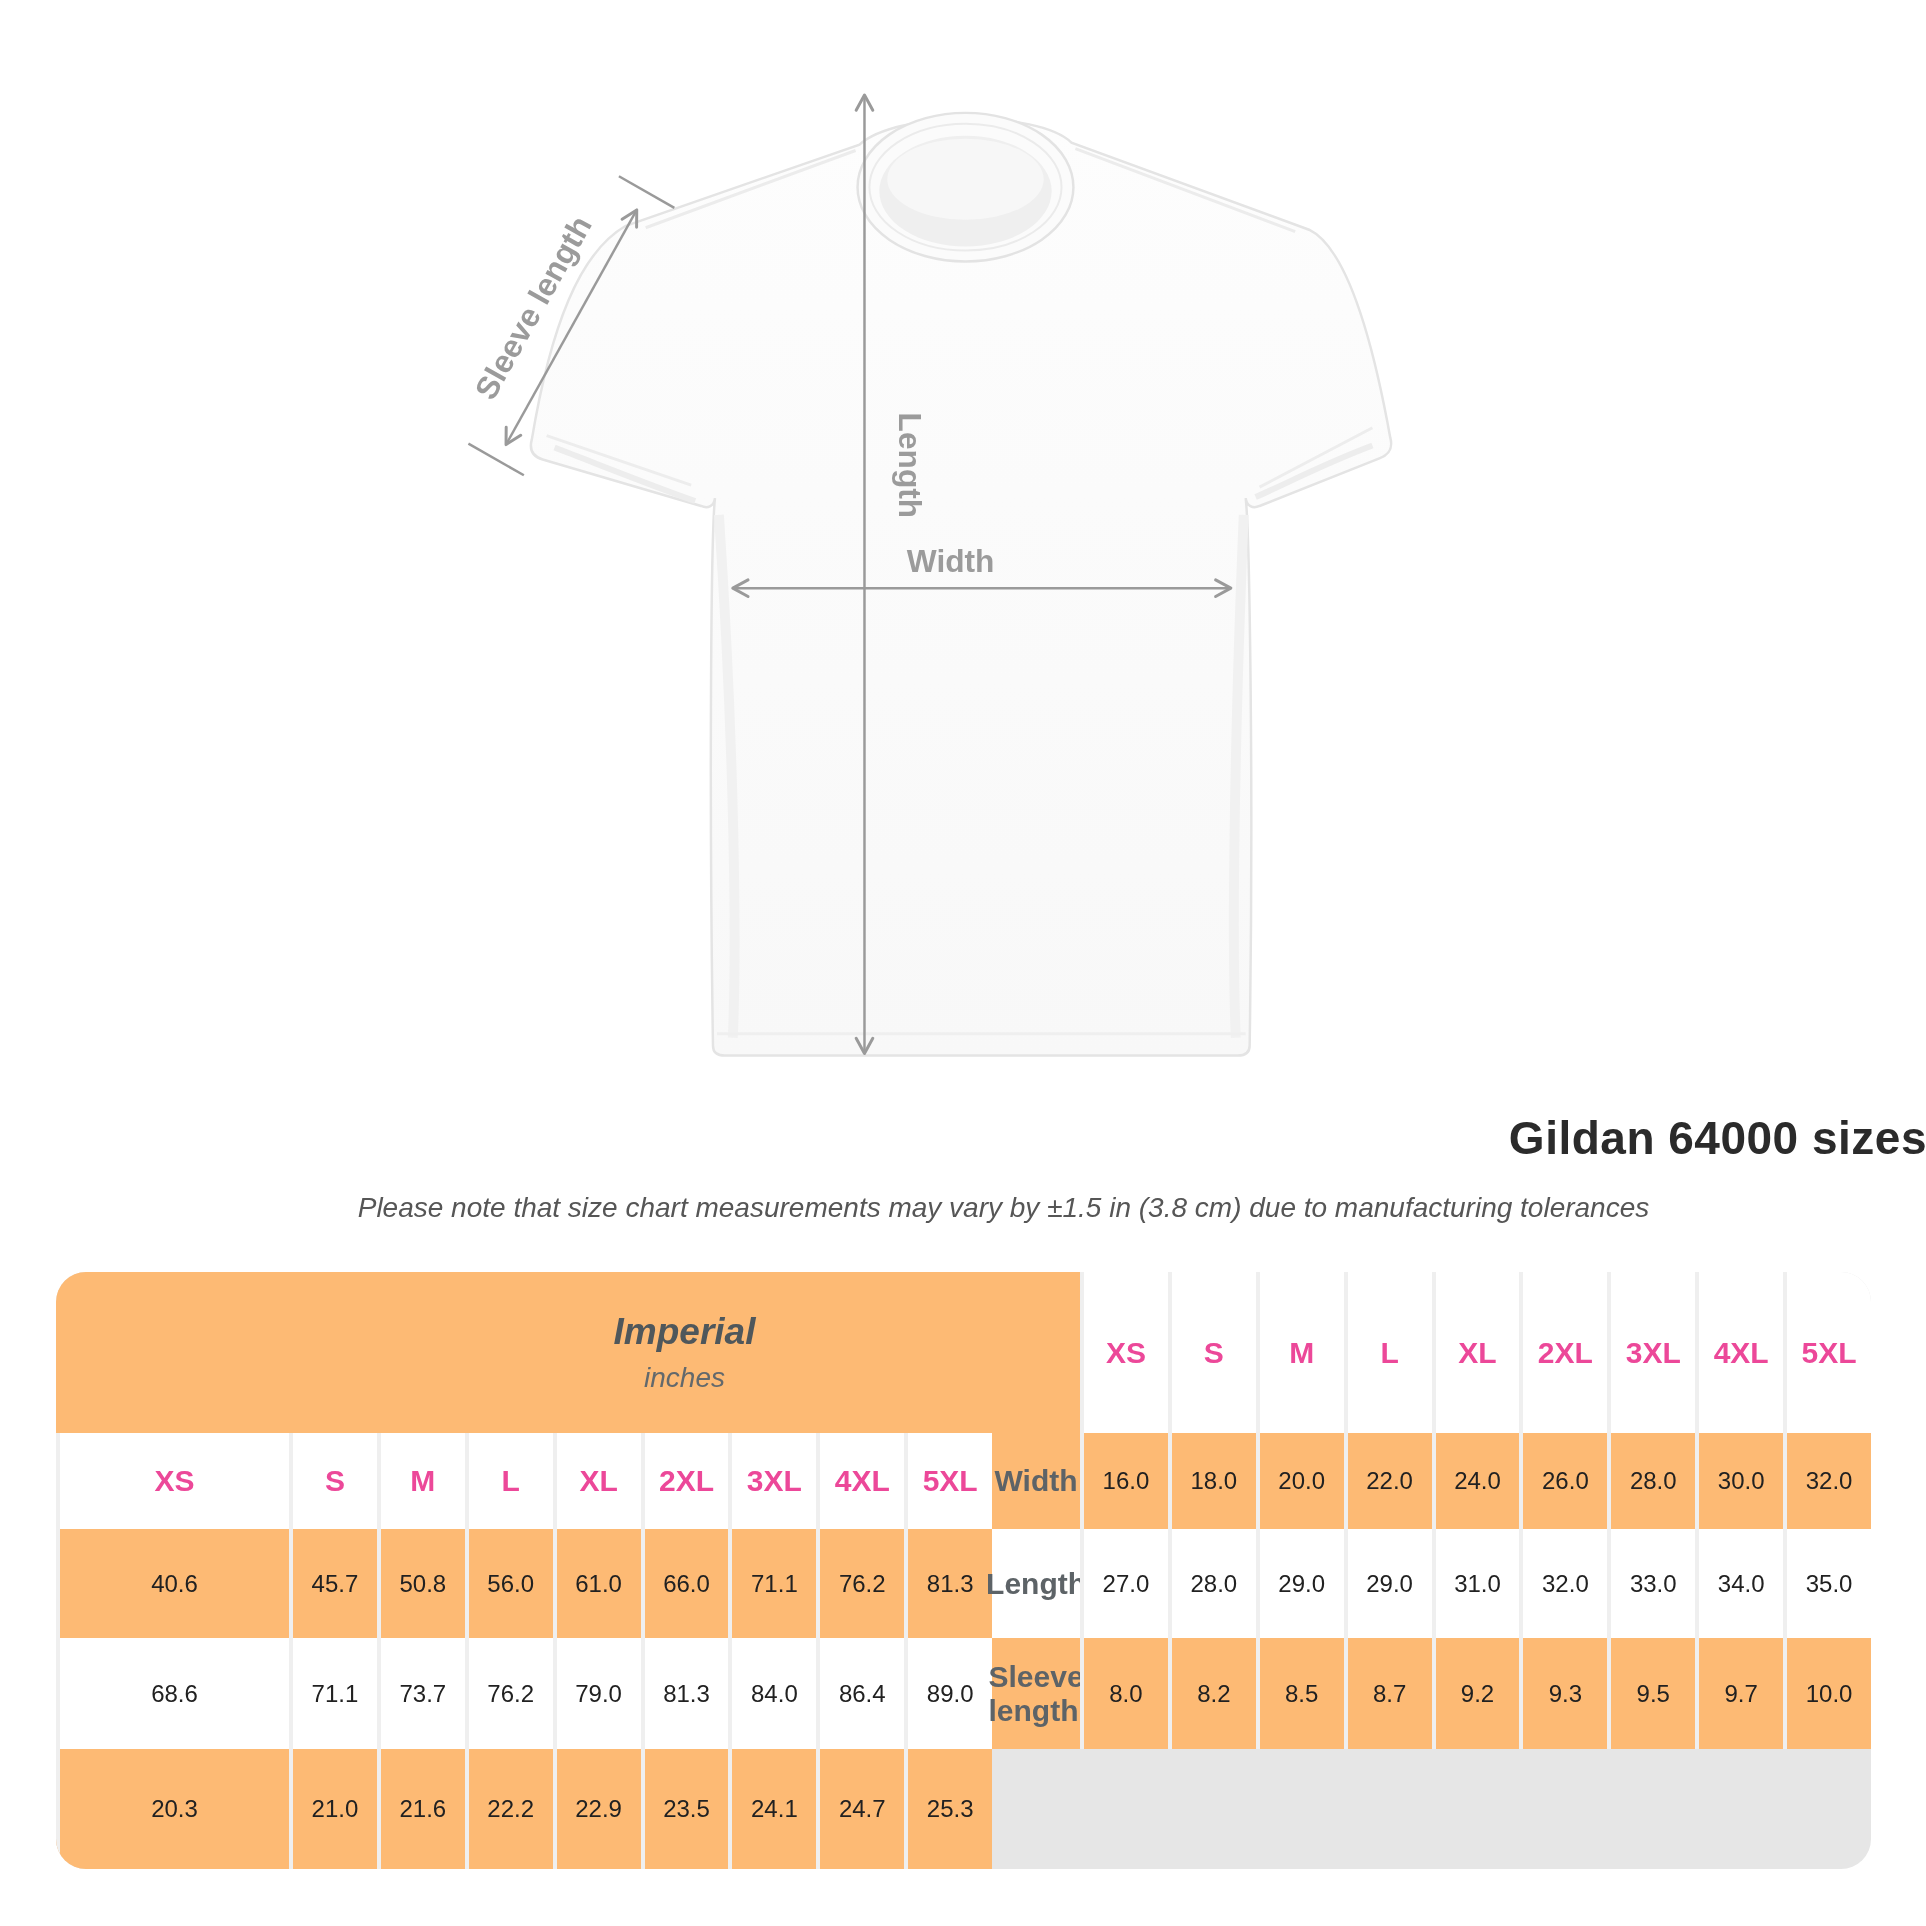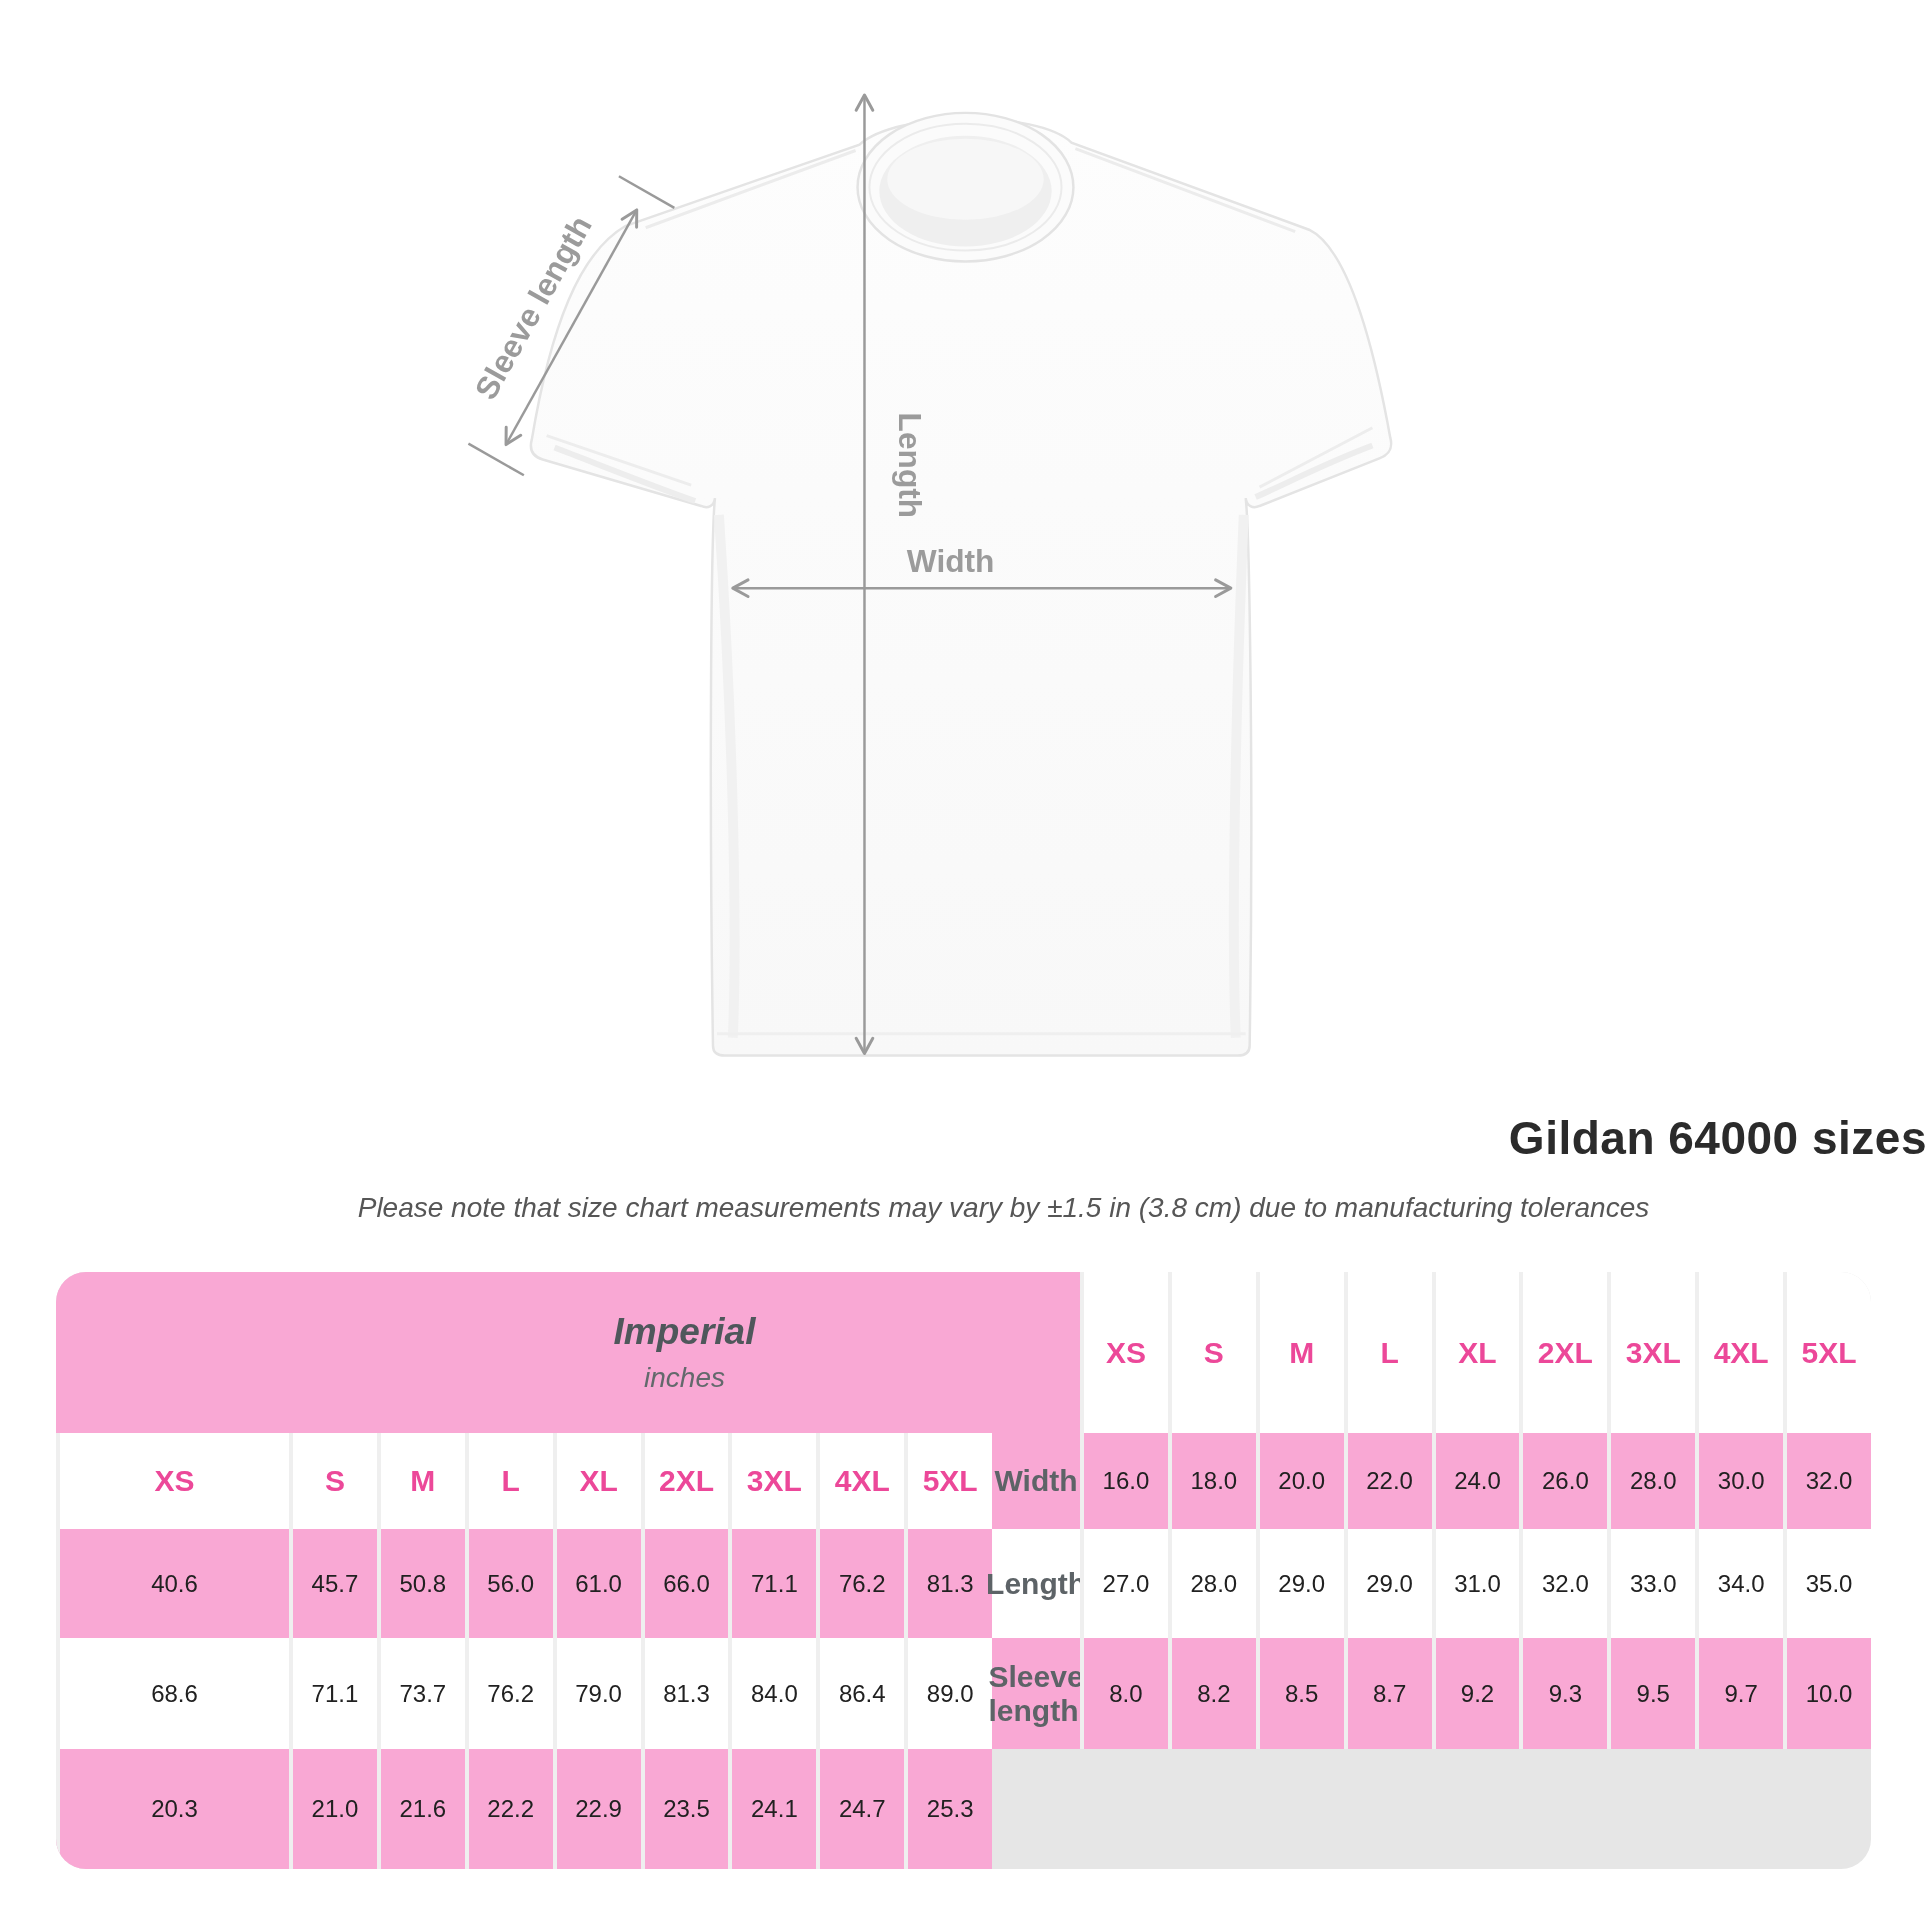--- a/index.html
+++ b/index.html
@@ -12,21 +12,21 @@
          font-size:46px;font-weight:bold;color:#2b2b2b;letter-spacing:0.5px;}
   .note{position:absolute;top:1192px;left:0;width:100%;text-align:center;
         font-size:28px;font-style:italic;color:#565656;padding-left:40px;}
   
   .tbl{position:absolute;top:1272px;left:56px;width:1815px;height:597px;
        background:#e6e6e6;border-radius:30px;overflow:hidden;
        display:grid;grid-template-columns:233px repeat(18,1fr);
        grid-template-rows:161px 96px 109px 111px 1fr;}
   .cell{display:flex;align-items:center;justify-content:center;min-width:0;}
   .w{background:#ffffff;}
-  .g{background:#f9a8d4;}
+  .g{background:#fdba74;}
   .sep{border-left:4px solid #efefef;}
   .unit-head{flex-direction:column;}
   .unit-name{font-size:37px;font-weight:bold;font-style:italic;color:#4f575b;}
   .unit-sub{font-size:28px;font-style:italic;color:#63696c;margin-top:9px;}
   .size-head{font-size:30px;font-weight:bold;color:#ec4899;}
   .rowlab{font-size:30px;font-weight:bold;color:#5d6367;}
   .val{font-size:24px;color:#212121;}
 </style>
 </head>
 <body>

